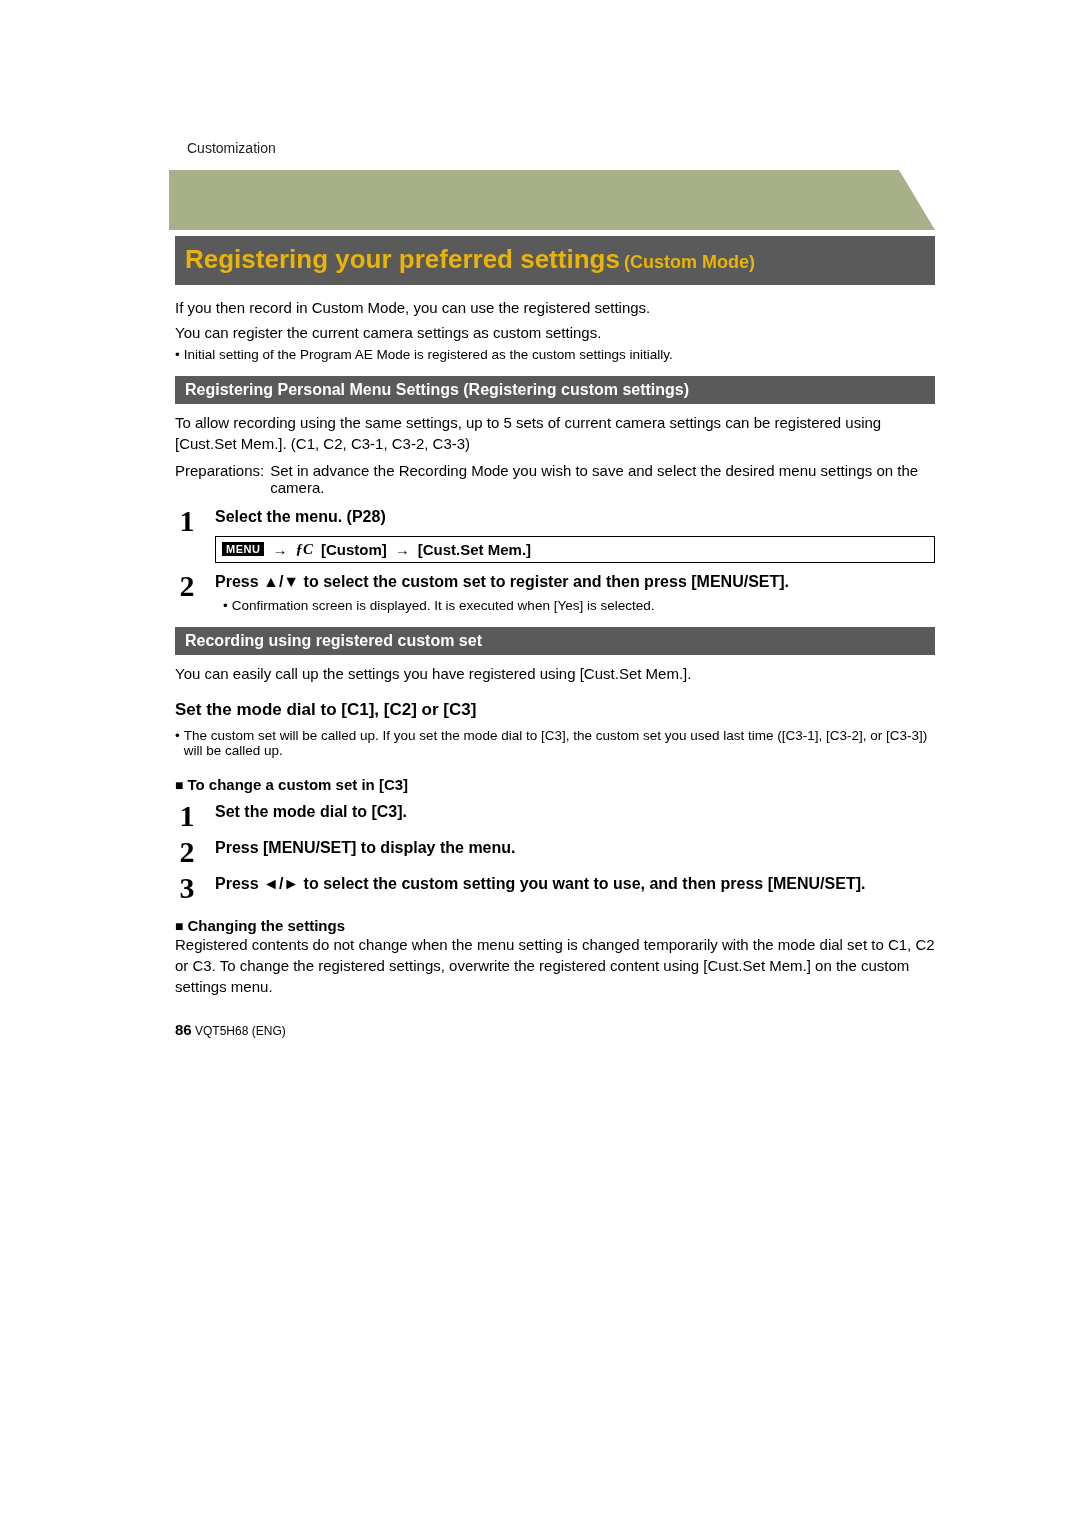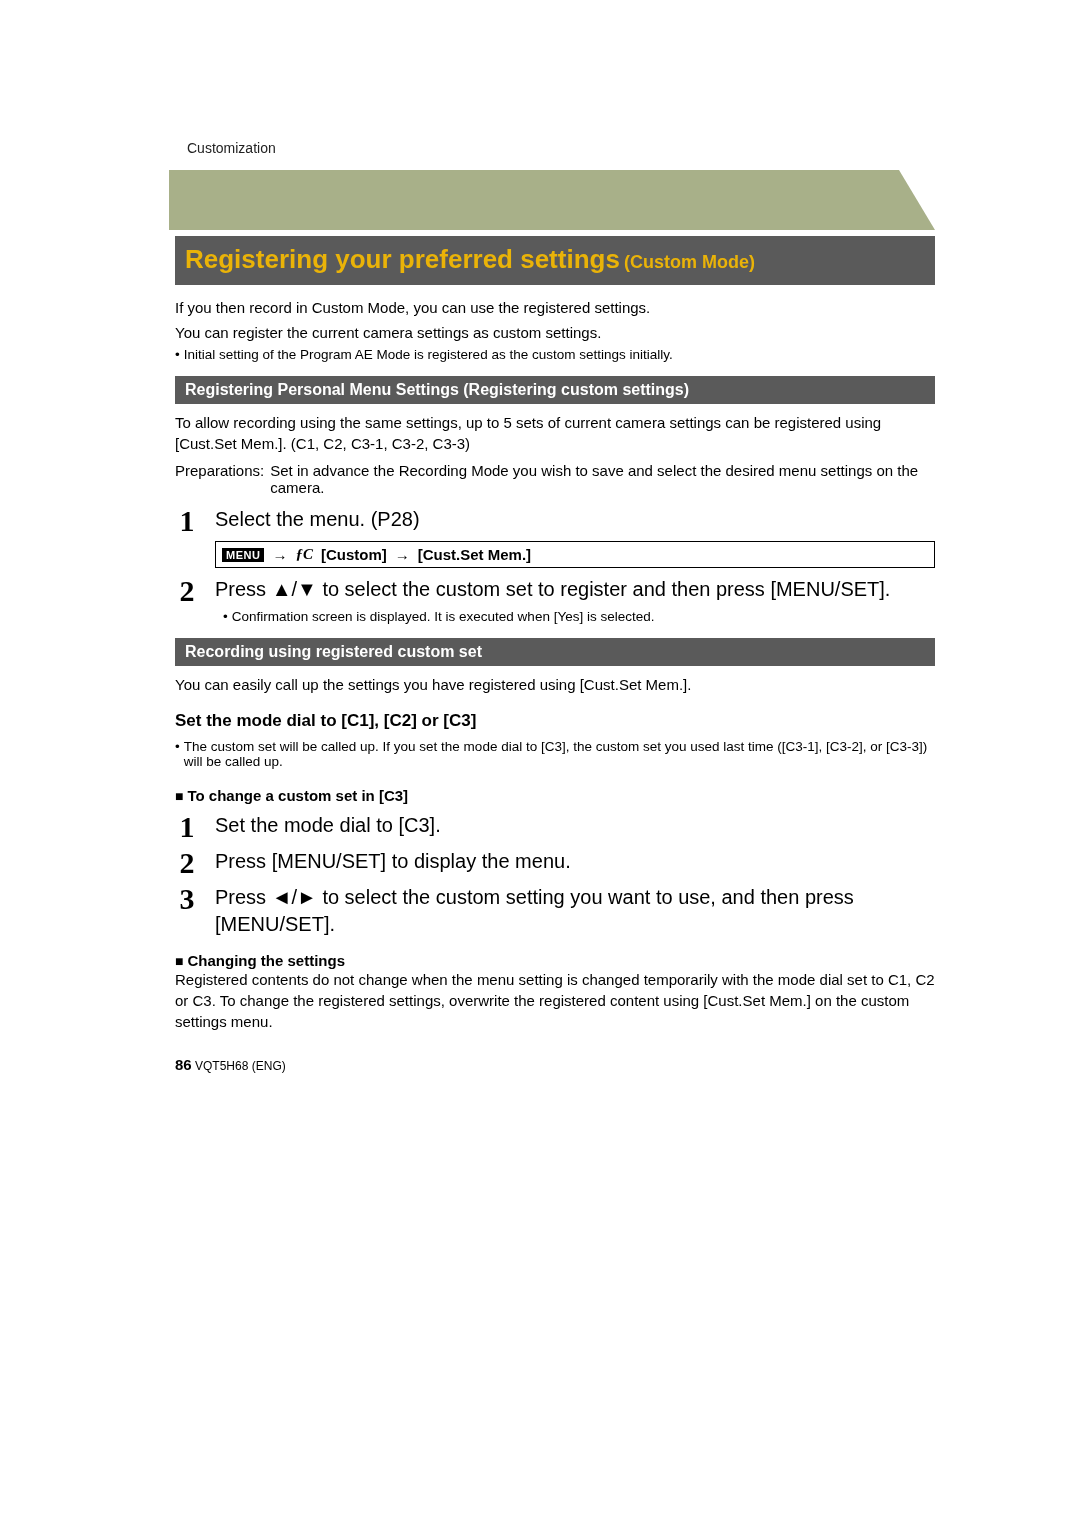--- a/index.html
+++ b/index.html
@@ -96,22 +96,22 @@
     font-weight: bold;
     font-size: 30px;
     line-height: 1;
     min-width: 24px;
     text-align: center;
   }
   .step-body {
     flex: 1;
   }
   .step-title {
-    font-weight: normal;
-    font-size: 20px;
+    font-weight: bold;
+    font-size: 16px;
     line-height: 1.35;
   }
   .menu-path-box {
     border: 1px solid #000;
     padding: 4px 6px;
     margin: 8px 0 2px 0;
     display: flex;
     align-items: center;
     gap: 8px;
     font-size: 15px;

